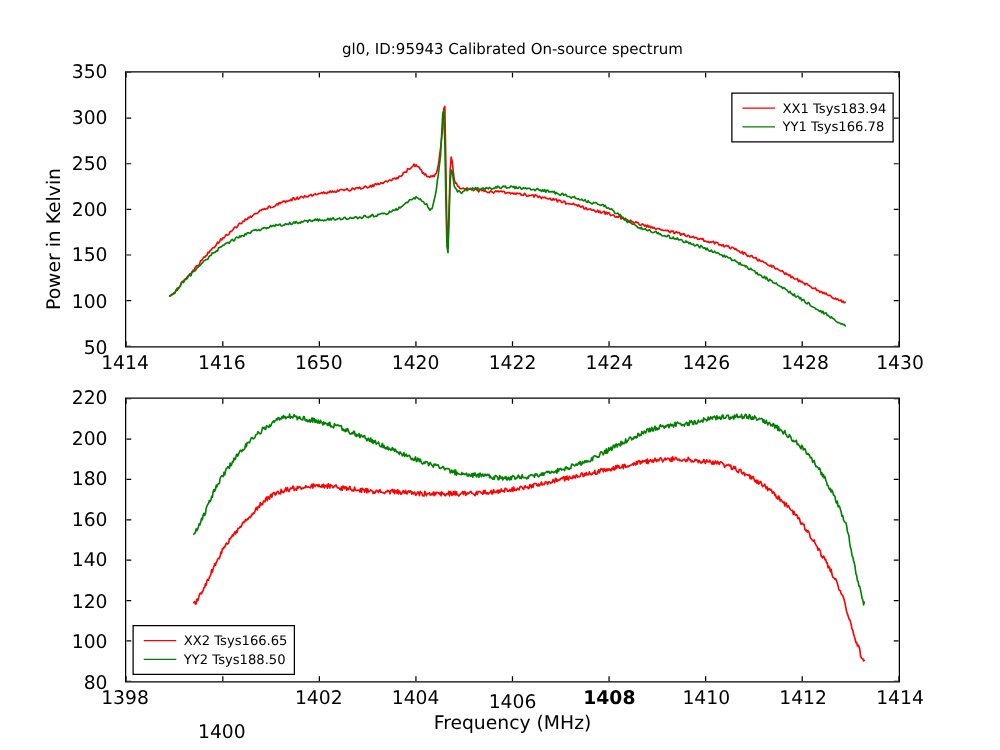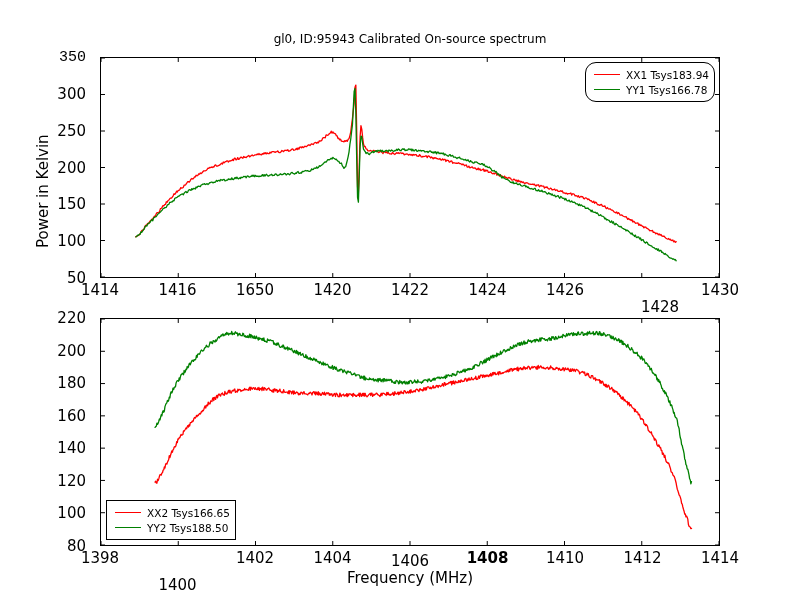--- a/index.html
+++ b/index.html
@@ -112,22 +112,21 @@
   #xlabel-bottom { top: 569px; }
   .legend-box {
     position: absolute;
     box-sizing: border-box;
     border: 1px solid #000000;
     background: #ffffff;
     padding: 4px 5px 4px 4px;
   }
   #top-legend {
     right: 4px;
-    top: 4px;
-    border-radius: 11px;
+    top: 16px;
   }
   #bottom-legend {
     left: 5px;
     bottom: 5px;
   }
   .legend-row {
     display: flex;
     align-items: center;
     height: 15px;
     white-space: nowrap;
@@ -201,31 +200,31 @@
     </div>
   </div>
 
   <div class="ytick-col" id="top-yticks">
       <div class="ytick-label" style="top: 221px; padding-right: 6px;">50</div>
       <div class="ytick-label" style="top: 184.167px; padding-right: 6px;">100</div>
       <div class="ytick-label" style="top: 147.333px; padding-right: 6px;">150</div>
       <div class="ytick-label" style="top: 110.5px; padding-right: 6px;">200</div>
       <div class="ytick-label" style="top: 73.6667px; padding-right: 6px;">250</div>
       <div class="ytick-label" style="top: 36.8333px; padding-right: 6px;">300</div>
-      <div class="ytick-label" style="top: 0px; padding-right: 6px; font-family: Liberation Mono, monospace;">350</div>
+      <div class="ytick-label" style="top: 0px; padding-right: 6px;">350</div>
     </div>
   <div class="xtick-row" id="top-xticks">
       <div class="xtick-label" style="left: 100px; top: 0px;">1414</div>
       <div class="xtick-label" style="left: 177.5px; top: 0px;">1416</div>
       <div class="xtick-label" style="left: 255px; top: 0px;">1650</div>
       <div class="xtick-label" style="left: 332.5px; top: 0px;">1420</div>
       <div class="xtick-label" style="left: 410px; top: 0px;">1422</div>
       <div class="xtick-label" style="left: 487.5px; top: 0px;">1424</div>
       <div class="xtick-label" style="left: 565px; top: 0px;">1426</div>
-      <div class="xtick-label" style="left: 660px; top: 0px; margin-top: 17px;">1428</div>
+      <div class="xtick-label" style="left: 644px; top: 0px;">1428</div>
       <div class="xtick-label" style="left: 720px; top: 0px;">1430</div>
     </div>
 
   <div class="ylabel" id="ylabel-top">Power in Kelvin</div>
 
   <div class="axes" id="bottom-axes">
     <svg class="plot-svg" id="bottom-svg" viewBox="0 0 620 228" preserveAspectRatio="none">
         <line x1="0" y1="228" x2="0" y2="224" stroke="#000" stroke-width="1"></line>
         <line x1="0" y1="0" x2="0" y2="4" stroke="#000" stroke-width="1"></line>
         <line x1="77.5" y1="228" x2="77.5" y2="224" stroke="#000" stroke-width="1"></line>

